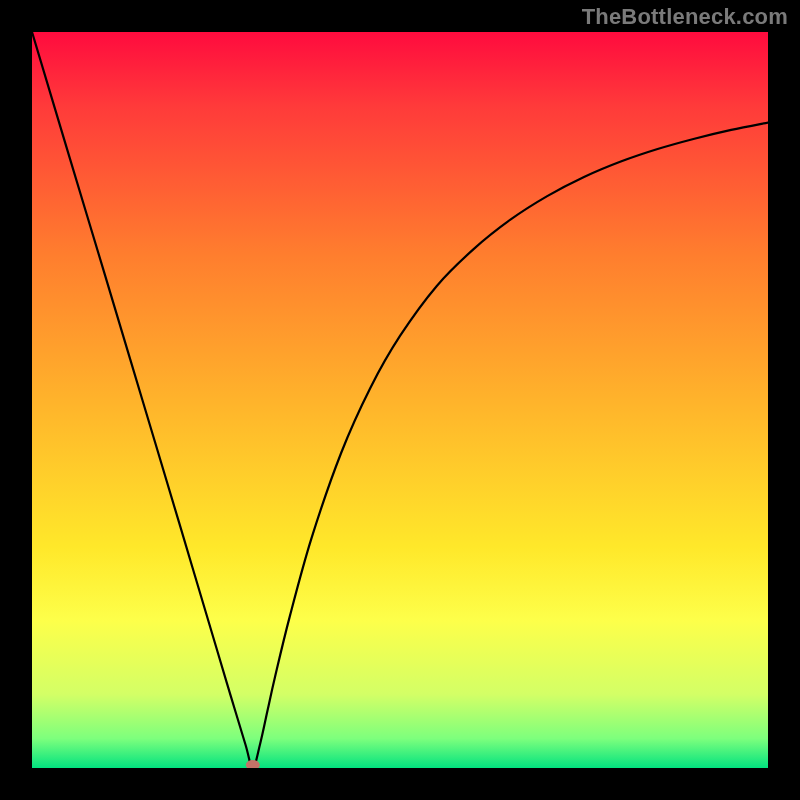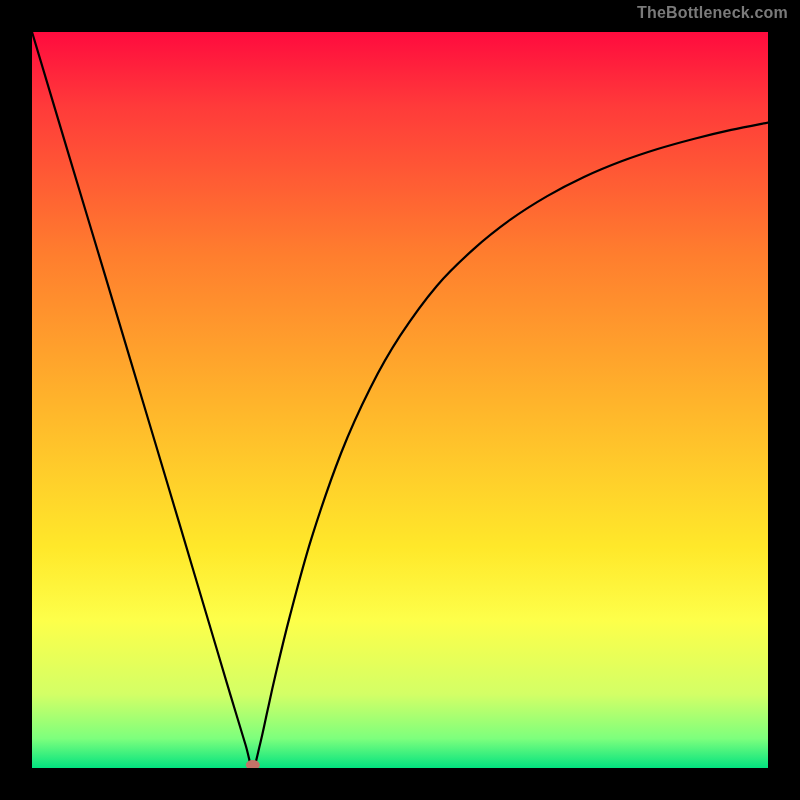--- a/index.html
+++ b/index.html
@@ -22,21 +22,21 @@
     left: 32px;
     top: 32px;
     width: 736px;
     height: 736px;
   }
   .watermark {
     position: absolute;
     top: 4px;
     right: 12px;
     color: #7a7a7a;
-    font-size: 16px;
+    font-size: 22px;
     font-weight: 600;
     letter-spacing: 0.2px;
     user-select: none;
   }
   svg {
     display: block;
   }
 </style>
 </head>
 <body>

